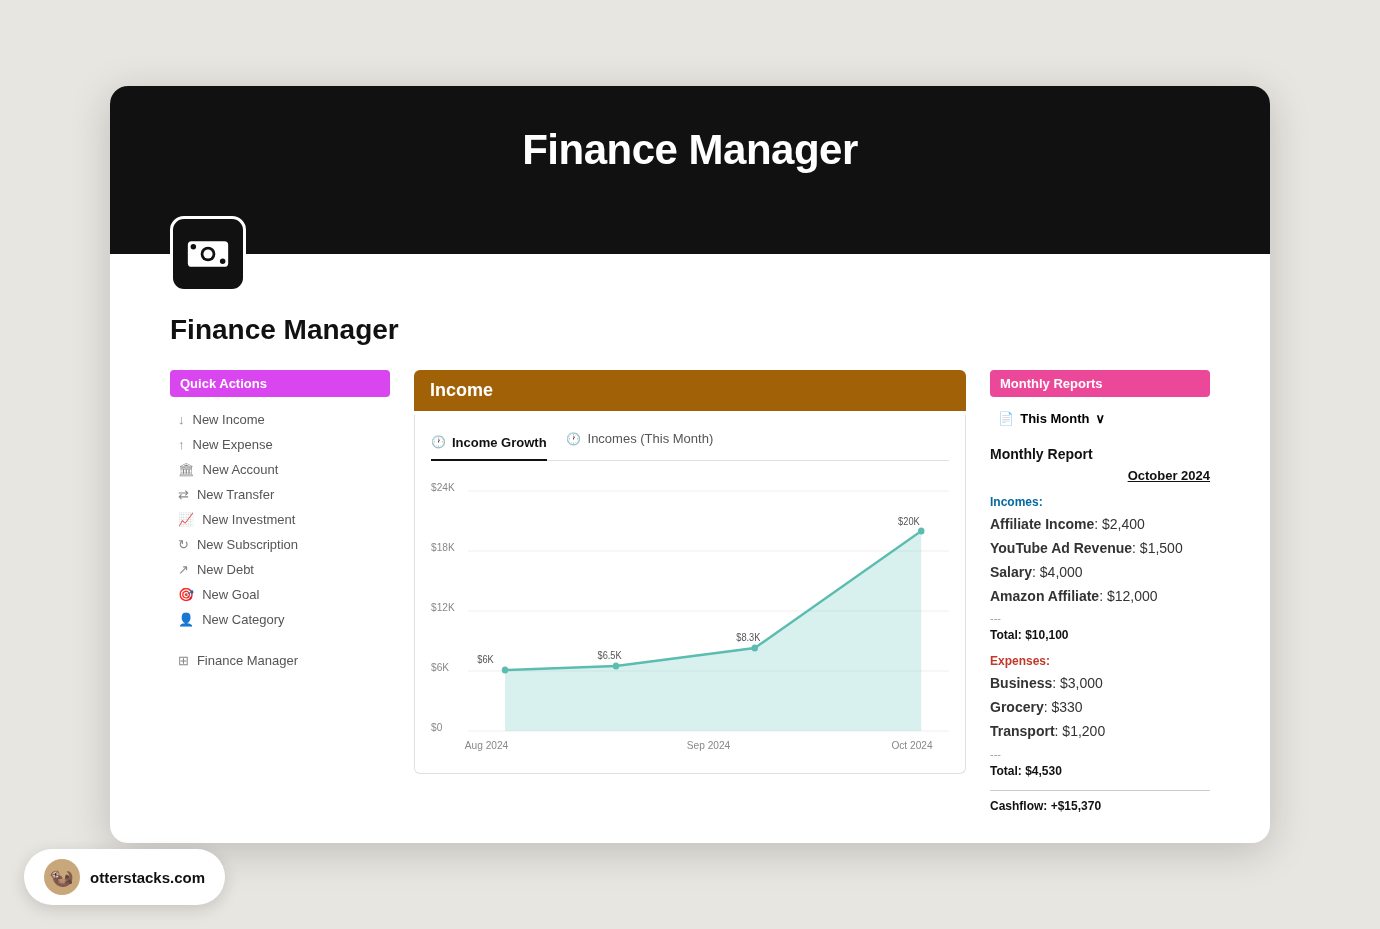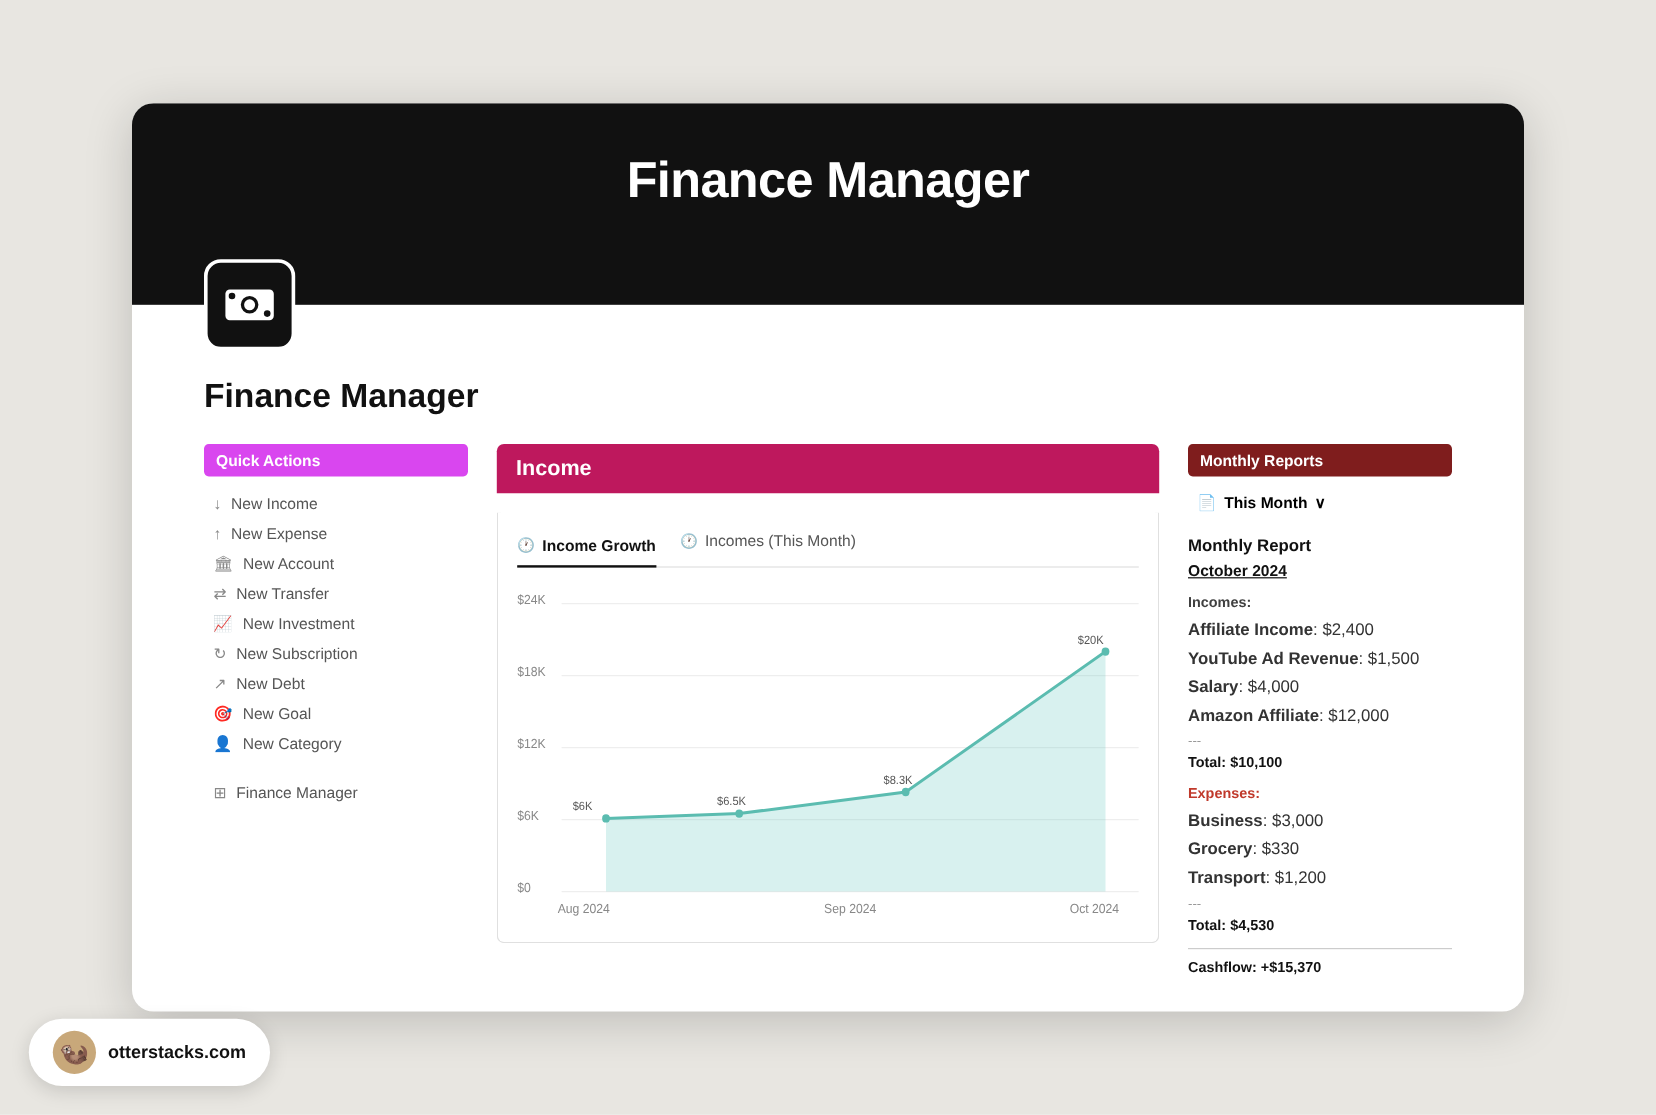--- a/index.html
+++ b/index.html
@@ -85,27 +85,27 @@
       color: #555;
       cursor: pointer;
       border-radius: 4px;
     }
     .sidebar-item .icon-char { font-size: 13px; color: #888; }
     .sidebar-divider { margin: 16px 0; }
 
     
     .center-panel {}
     .income-header {
-      background: #be185d;
+      background: #a16207;
       color: #fff;
       font-size: 18px;
       font-weight: 700;
       padding: 10px 16px;
       border-radius: 6px 6px 0 0;
-      margin-bottom: 16px;
+      margin-bottom: 4px;
     }
     .chart-container {
       border: 1px solid #e0e0e0;
       border-top: none;
       border-radius: 0 0 6px 6px;
       padding: 16px;
     }
     .chart-tabs {
       display: flex;
       gap: 20px;
@@ -151,21 +151,21 @@
       display: inline-block;
       width: 24px;
       height: 1px;
       background: #888;
       vertical-align: middle;
     }
 
     
     .right-panel {}
     .monthly-header {
-      background: #7f1d1d;
+      background: #ec4899;
       color: #fff;
       font-size: 13px;
       font-weight: 700;
       padding: 6px 10px;
       border-radius: 4px;
       margin-bottom: 10px;
     }
     .this-month-btn {
       display: flex;
       align-items: center;
@@ -182,27 +182,28 @@
       font-weight: 700;
       margin-bottom: 6px;
       color: #111;
     }
     .report-date {
       font-size: 13px;
       font-weight: 600;
       text-decoration: underline;
       color: #111;
       margin-bottom: 12px;
+      text-align: right;
     }
     .report-section-title {
       font-size: 12px;
       font-weight: 700;
       margin-bottom: 4px;
     }
-    .report-section-title.incomes { color: #404040; }
+    .report-section-title.incomes { color: #0369a1; }
     .report-section-title.expenses { color: #c0392b; }
     .report-item {
       font-size: 14px;
       color: #333;
       line-height: 1.7;
     }
     .report-divider {
       font-size: 11px;
       color: #999;
       margin: 4px 0;

